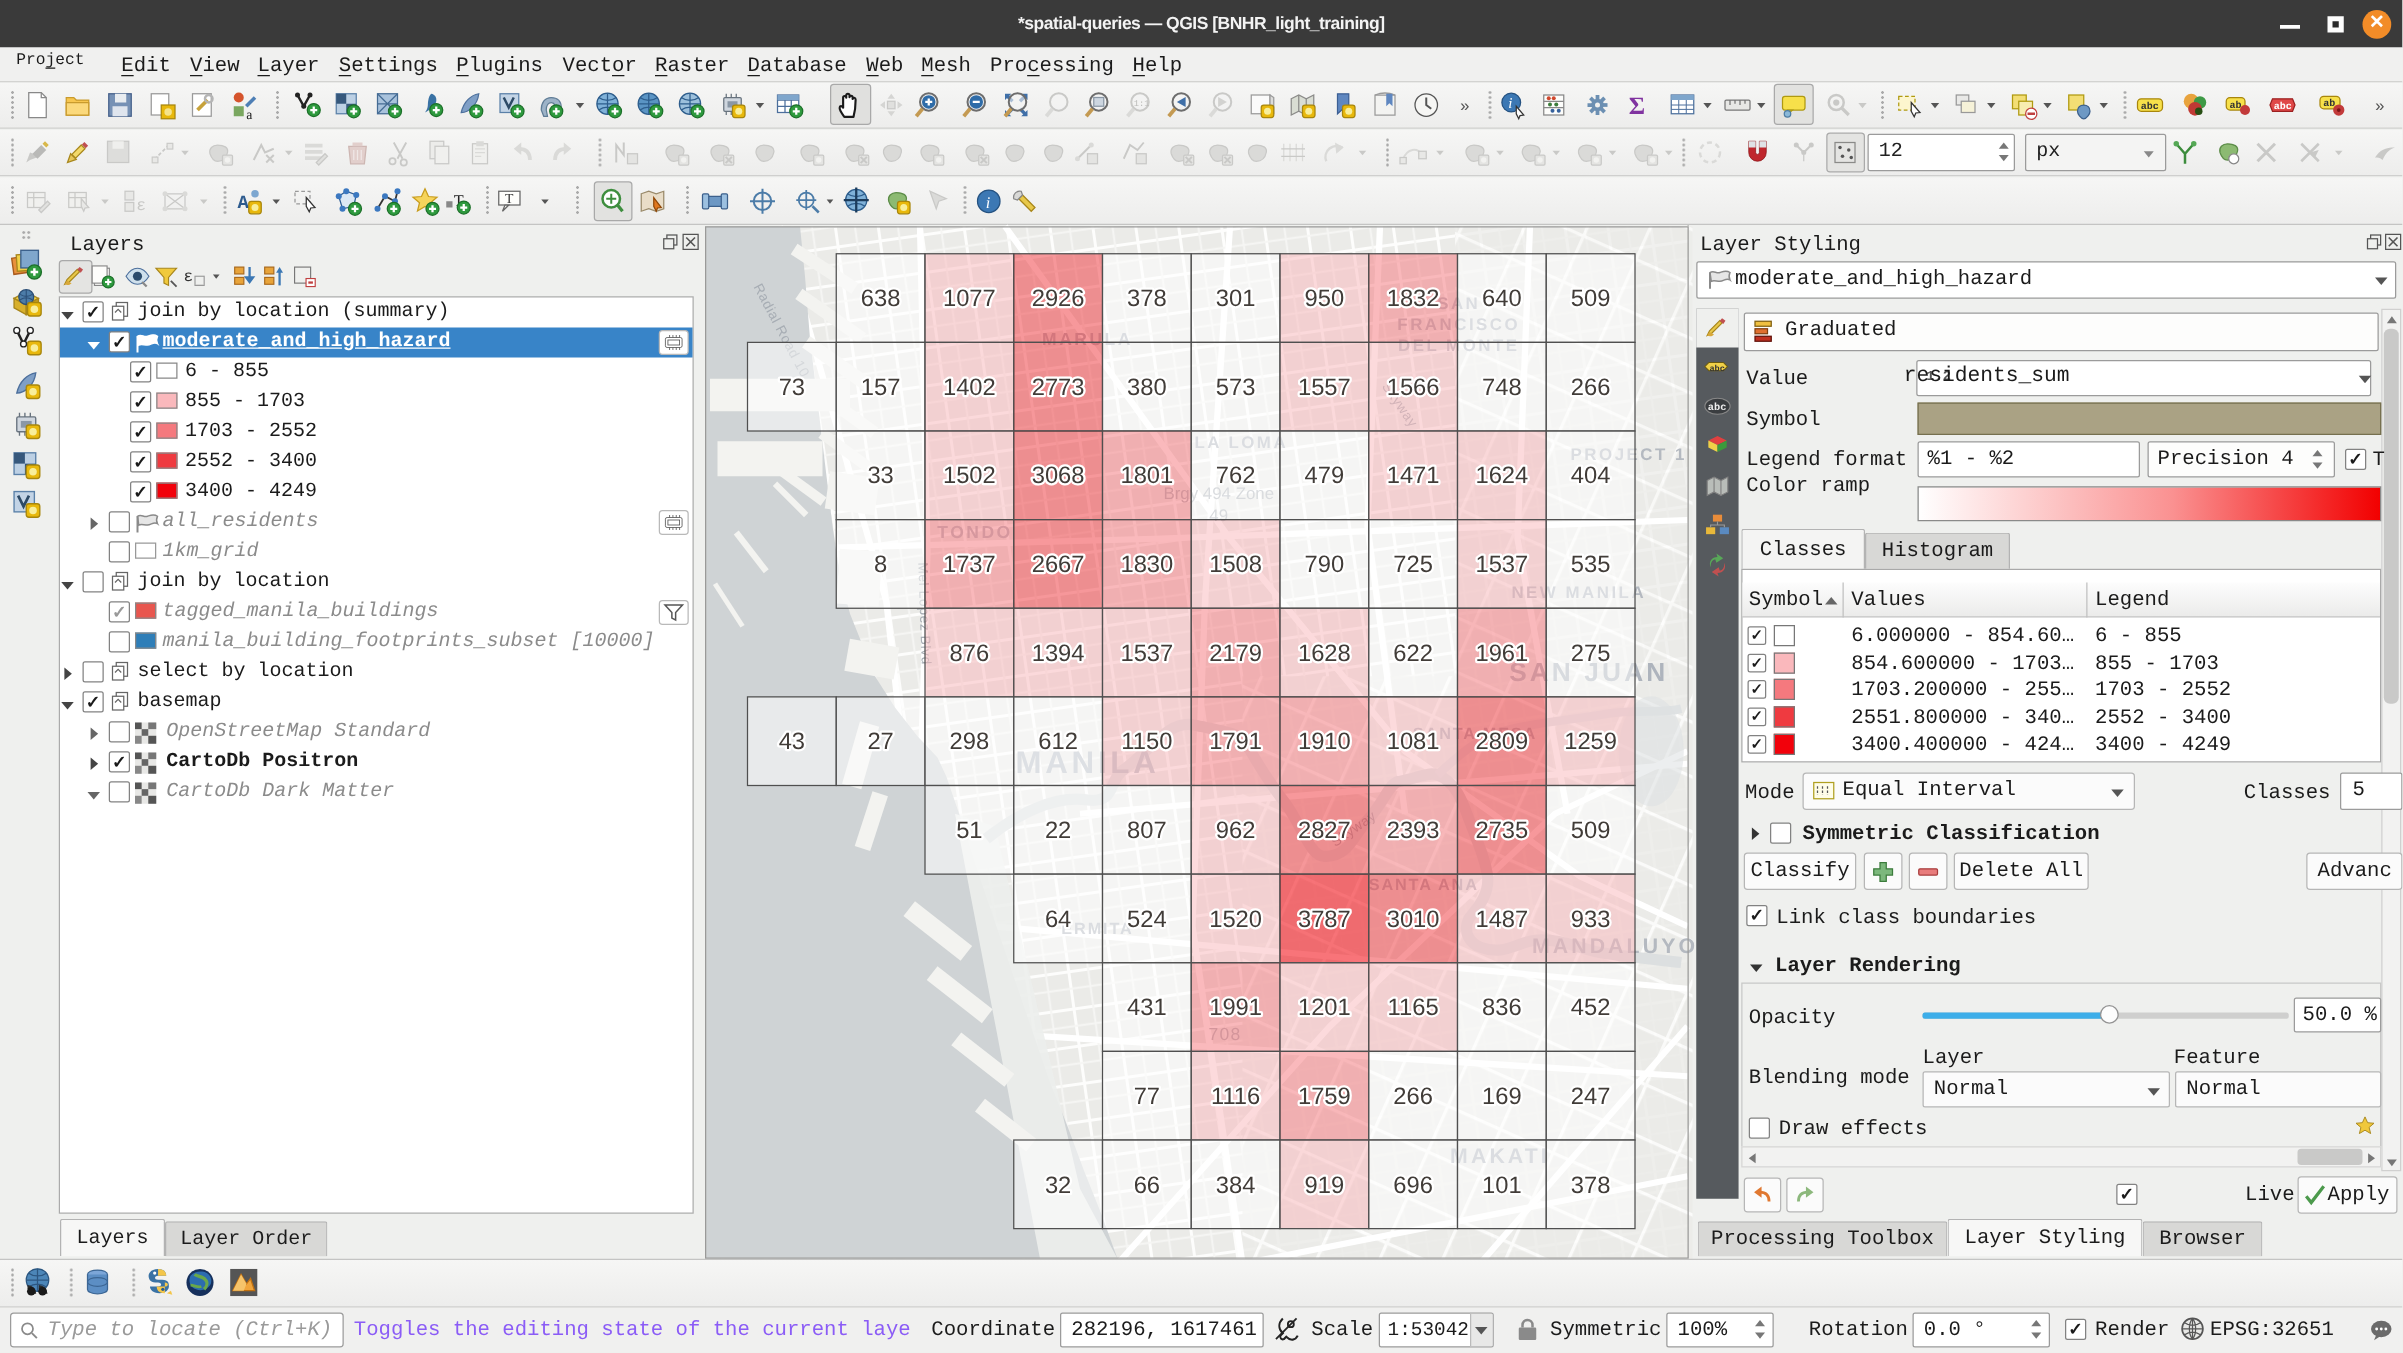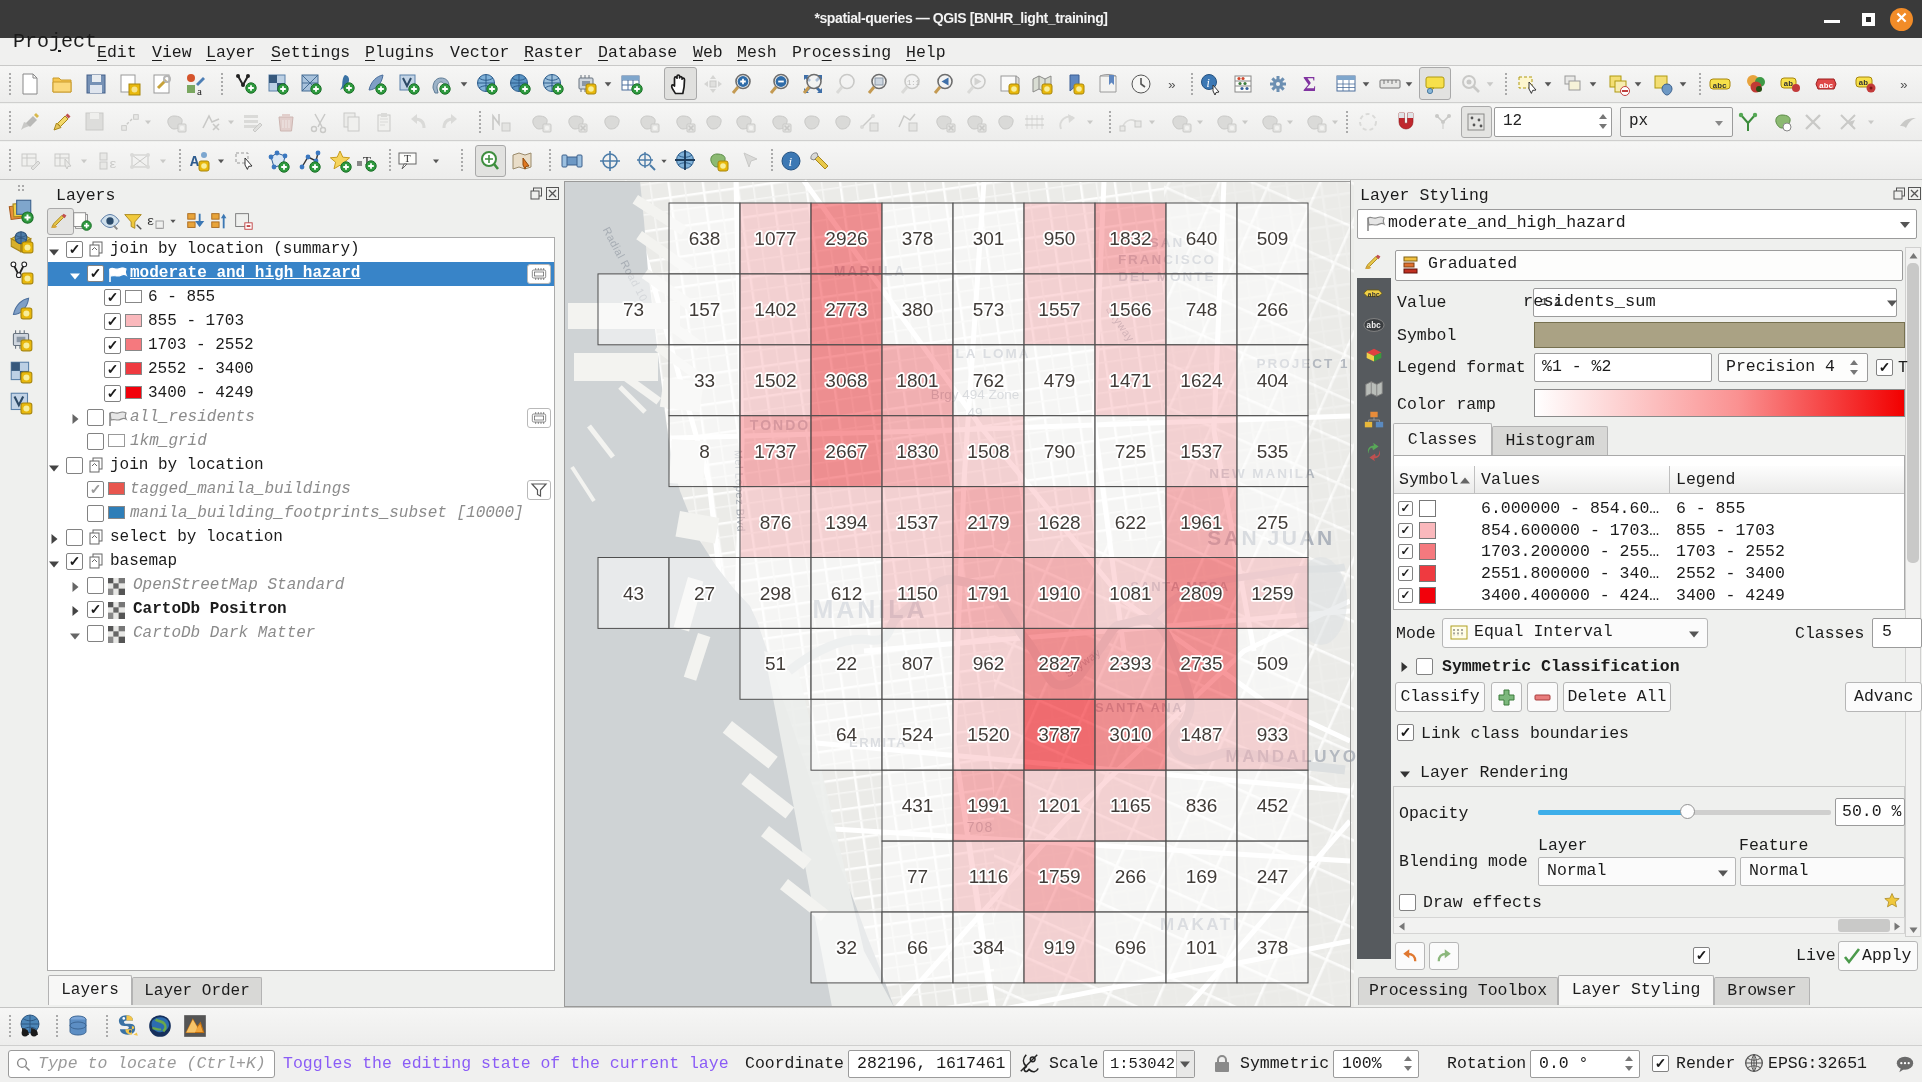--- a/index.html
+++ b/index.html
@@ -19,21 +19,21 @@
 <div class="a" style="left:0;top:0;width:1922px;height:38px;background:#3a3a3a"></div>
 <div class="a" style="left:0;top:10px;width:1922px;text-align:center;color:#f3f3f3;
  font:bold 14px 'Liberation Sans',sans-serif;letter-spacing:-.4px">*spatial-queries — QGIS [BNHR_light_training]</div>
 <div class="a" style="left:1824px;top:20px;width:16px;height:3px;background:#fdfdfd"></div>
 <div class="a" style="left:1862px;top:13px;width:13px;height:13px;background:#fdfdfd"></div>
 <div class="a" style="left:1866px;top:17px;width:5px;height:5px;background:#2a2a2a"></div>
 <div class="a" style="left:1890px;top:8px;width:23px;height:23px;border-radius:50%;background:#f28c28"></div>
 <div class="a" style="left:1890px;top:6px;width:23px;height:23px;color:#fff;font:bold 15px 'Liberation Sans';text-align:center;line-height:23px">✕</div>
 
 <div class="a" style="left:0;top:38px;width:1922px;height:28px;background:#f0f0ef;border-bottom:1px solid #c9c9c8"></div>
-<div class="a mnu" style="left:13px;top:30px;font-size:20px">Pro<u>j</u>ect</div>
+<div class="a mnu" style="left:13px;top:40px;font-size:13px">Pro<u>j</u>ect</div>
 <div class="a mnu" style="left:97px;top:43px;font-size:16.5px"><u>E</u>dit</div>
 <div class="a mnu" style="left:152px;top:43px;font-size:16.5px"><u>V</u>iew</div>
 <div class="a mnu" style="left:206px;top:43px;font-size:16.5px"><u>L</u>ayer</div>
 <div class="a mnu" style="left:271px;top:43px;font-size:16.5px"><u>S</u>ettings</div>
 <div class="a mnu" style="left:365px;top:43px;font-size:16.5px"><u>P</u>lugins</div>
 <div class="a mnu" style="left:450px;top:43px;font-size:16.5px">Vect<u>o</u>r</div>
 <div class="a mnu" style="left:524px;top:43px;font-size:16.5px"><u>R</u>aster</div>
 <div class="a mnu" style="left:598px;top:43px;font-size:16.5px"><u>D</u>atabase</div>
 <div class="a mnu" style="left:693px;top:43px;font-size:16.5px"><u>W</u>eb</div>
 <div class="a mnu" style="left:737px;top:43px;font-size:16.5px"><u>M</u>esh</div>
@@ -1066,21 +1066,21 @@
 <div class="a" style="left:1534px;top:322px;width:371px;height:26px;background:#aaa284;border:1px solid #76704f"></div>
 <div class="a" style="left:1397px;top:358px;font-size:16.5px">Legend format</div>
 <div class="fld" style="left:1534px;top:353px;width:178px;height:29px;font-size:16.5px;padding:3px 0 0 7px">%1 - %2</div>
 <div class="fld" style="left:1718px;top:353px;width:150px;height:29px;font-size:16.5px;padding:3px 0 0 7px;background:#fdfdfc">Precision 4</div>
 <svg class="a" style="left:1846px;top:356px" width="16" height="24" viewBox="0 0 16 24">
     <path d="M4 9l4-5 4 5z" fill="#777"></path>
     <path d="M4 14l4 5 4-5z" fill="#777"></path>
   </svg>
 <div class="cb" style="left:1876px;top:359px;background:#fff;color:#1a1a1a">✓</div>
 <div class="a" style="left:1898px;top:358px;font-size:16.5px">T</div>
-<div class="a" style="left:1397px;top:395px;font-size:16.5px">Color ramp</div>
+<div class="a" style="left:1397px;top:379px;font-size:16.5px">Color ramp</div>
 <div class="a" style="left:1534px;top:389px;width:371px;height:28px;border:1px solid #8a8a8a;background:linear-gradient(90deg,#ffffff,#fa9191 55%,#f20000)"></div>
 <div class="tab on" style="left:1393px;top:423px;width:99px;height:33px;font-size:16.5px;line-height:31px;background:#f4f4f3">Classes</div>
 <div class="tab" style="left:1492px;top:426px;width:116px;height:30px;font-size:16.5px;line-height:28px">Histogram</div>
 <div class="a" style="left:1393px;top:455px;width:512px;height:155px;background:#fff;border:1px solid #a9a9a9"></div>
 <div class="a" style="left:1394px;top:466px;width:510px;height:28px;background:linear-gradient(#fdfdfd,#ebebea);border-bottom:1px solid #c0c0c0"></div>
 <div class="a" style="left:1399px;top:470px;font-size:16.5px">Symbol</div>
 <svg class="a" style="left:1459px;top:476px" width="12" height="9" viewBox="0 0 12 9">
     <path d="M1 7.5h10L6 1.5z" fill="#666"></path>
   </svg>
 <div class="a" style="left:1474px;top:466px;width:1px;height:28px;background:#c0c0c0"></div>
@@ -1133,21 +1133,21 @@
 <svg class="a" style="left:1533px;top:688px" width="19" height="19" viewBox="0 0 19 19">
     <rect x="2" y="7" width="15" height="5" rx="1" fill="#e87c7c" stroke="#a83c3c"></rect>
   </svg>
 <div class="btn" style="left:1563px;top:682px;width:108px;height:30px;font-size:16.5px;text-align:center;line-height:28px">Delete All</div>
 <div class="btn" style="left:1845px;top:682px;width:77px;height:30px;font-size:16.5px;text-align:left;padding-left:8px;line-height:28px">Advanc</div>
 <div class="cb" style="left:1397px;top:724px;background:#fff;color:#1a1a1a">✓</div>
 <div class="a" style="left:1421px;top:724px;font-size:16.5px">Link class boundaries</div>
 <svg class="a" style="left:1399px;top:768px" width="12" height="12" viewBox="0 0 12 12">
     <path d="M1 3.5h10L6 9.5z" fill="#333"></path>
   </svg>
-<div class="a" style="left:1420px;top:763px;font-size:16.5px;font-weight:normal">Layer Rendering</div>
+<div class="a" style="left:1420px;top:763px;font-size:16.5px;font-weight:bold">Layer Rendering</div>
 <div class="a" style="left:1393px;top:786px;width:512px;height:133px;border:1px solid #c8c8c7"></div>
 <div class="a" style="left:1399px;top:804px;font-size:16.5px">Opacity</div>
 <div class="a" style="left:1538px;top:810px;width:293px;height:5px;background:#cfcfce;border-radius:2px"></div>
 <div class="a" style="left:1538px;top:810px;width:149px;height:5px;background:#3daee9;border-radius:2px"></div>
 <div class="a" style="left:1680px;top:804px;width:15px;height:15px;background:#fdfdfd;border:1px solid #939393;border-radius:50%"></div>
 <div class="fld" style="left:1835px;top:798px;width:70px;height:28px;font-size:16.5px;padding:3px 0 0 6px">50.0 %</div>
 <div class="a" style="left:1538px;top:836px;font-size:16.5px">Layer</div>
 <div class="a" style="left:1739px;top:836px;font-size:16.5px">Feature</div>
 <div class="a" style="left:1399px;top:852px;font-size:16.5px">Blending mode</div>
 <div class="btn" style="left:1538px;top:857px;width:198px;height:29px;font-size:16.5px;padding:3px 0 0 8px;border-radius:2px">Normal</div>

